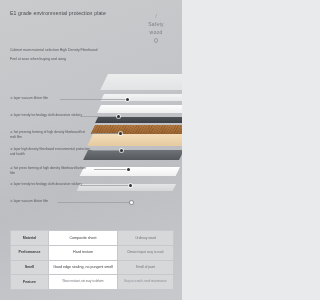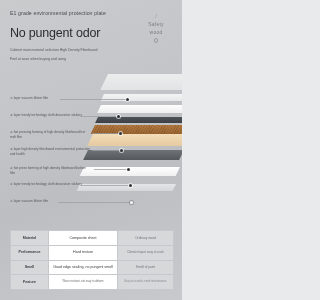--- a/index.html
+++ b/index.html
@@ -117,21 +117,20 @@
   .trow.feat .c-mid,.trow.feat .c-right{font-size:2.7px;color:#8a8d91;}
   .trow.feat .c-mid{color:#6a6d71;}
   .trow.dur .c-right{font-size:2.9px;}
 </style>
 </head>
 <body>
 
 <div class="page">
 
   <div class="eyebrow">E1 grade environmental protection plate</div>
-  <div class="headline">No pungent odor</div>
   <div class="subcopy">
     <span>Cabinet main material selection High Density Fiberboard</span>
     <span class="s2">Feel at ease when buying and using</span>
   </div>
 
   <div class="sidemark">
     <div class="slash">/</div>
     <span class="w1">Safety</span>
     <span class="w2">wood</span>
     <span class="dot"></span>

